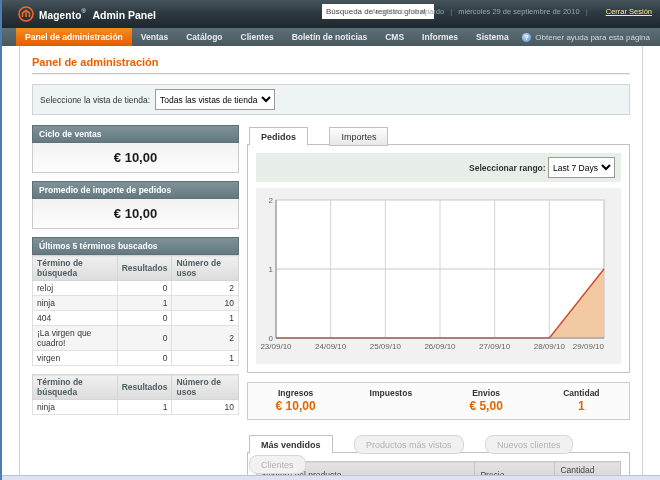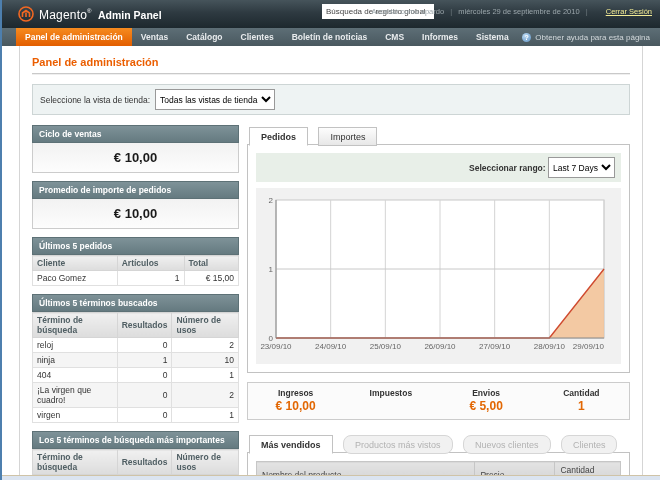--- a/index.html
+++ b/index.html
@@ -13,21 +13,21 @@
   }
   
   .hdr {
     height:28px;
     background:linear-gradient(180deg,#46545b 0%,#2e3a41 45%,#1d282e 100%);
     display:flex; align-items:center; position:relative;
     padding:0 8px;
   }
   .brand { display:flex; align-items:center; gap:5px; margin-left:8px; }
   .logo-ic { width:16px; height:16px; display:inline-block; }
-  .brand-name { color:#fff; font-size:12px; font-weight:normal; letter-spacing:.2px;margin-top:42px; }
+  .brand-name { color:#fff; font-size:10px; font-weight:bold; letter-spacing:.2px;margin-top:42px; }
   .brand-mark { color:#fff; font-size:6px; vertical-align:super; }
   .brand-suffix { color:#fff; font-size:10.5px; font-weight:bold; margin-left:2px;margin-top:28px; }
   .g-search {
     position:absolute; left:320px; top:4px;
     width:112px; height:15px;
     border:1px solid #fff; background:#fff;
     font-size:8px; padding:0 3px; color:#333;
     font-family:"Liberation Sans", sans-serif;
   }
   .g-search::placeholder { color:#444; opacity:1; }
@@ -104,21 +104,21 @@
     color:#4f5e63; font-weight:bold; text-align:left;
     border:1px solid #d5d5d5; padding:2px 4px;
   }
   table.mini td { border:1px solid #e0e0e0; padding:2px 4px; color:#333; }
   table.mini td.num { text-align:right; }
   table.mini tr:nth-child(even) td { background:#f5f5f5; }
   
   .tab-bar { position:relative; height:20px; border-bottom:1px solid #c2c2c2; z-index:2; }
   .tab {
     display:inline-block; position:relative; top:1px;
-    border:1px solid #c2c2c2; margin-right:4px; margin-left:2px;
+    border:1px solid #c2c2c2; margin-right:15px; margin-left:2px;
     background:linear-gradient(180deg,#fdfdfd,#e7e7e7);
     font-size:9px; color:#333; padding:4px 11px 3px 11px; cursor:pointer;
   }
   .tab.active { background:#fff; border-bottom:1px solid #fff; font-weight:bold; }
   .tab.dim { color:#b2b2b2; background:#f1f1f1; border-color:#d6d6d6;border-radius:8px; }
   .panel { border:1px solid #c2c2c2; border-top:none; background:#fff; padding:8px; }
   .range-bar {
     background:#e8efe8; padding:4px 6px; text-align:right;
     font-size:8.5px; color:#333; font-weight:bold;
   }
@@ -206,39 +206,20 @@
       <div class="card">
         <div class="card-h">Ciclo de ventas</div>
         <div class="card-v">€ 10,00</div>
       </div>
 
       <div class="card">
         <div class="card-h">Promedio de importe de pedidos</div>
         <div class="card-v">€ 10,00</div>
       </div>
 
-      <div class="card">
-        <div class="card-h">Últimos 5 pedidos</div>
-        <table class="mini">
-          <thead>
-            <tr>
-              <th>Cliente</th>
-              <th>Artículos</th>
-              <th>Total</th>
-            </tr>
-          </thead>
-          <tbody>
-            <tr>
-              <td>Paco Gomez</td>
-              <td class="num">1</td>
-              <td class="num">€ 15,00</td>
-            </tr>
-          </tbody>
-        </table>
-      </div>
 
       <div class="card">
         <div class="card-h">Últimos 5 términos buscados</div>
         <table class="mini">
           <thead>
             <tr>
               <th>Término de búsqueda</th>
               <th>Resultados</th>
               <th>Número de usos</th>
             </tr>
@@ -267,21 +248,20 @@
             <tr>
               <td>virgen</td>
               <td class="num">0</td>
               <td class="num">1</td>
             </tr>
           </tbody>
         </table>
       </div>
 
       <div class="card">
-        <div class="card-h">Los 5 términos de búsqueda más importantes</div>
         <table class="mini">
           <thead>
             <tr>
               <th>Término de búsqueda</th>
               <th>Resultados</th>
               <th>Número de usos</th>
             </tr>
           </thead>
           <tbody>
             <tr>

